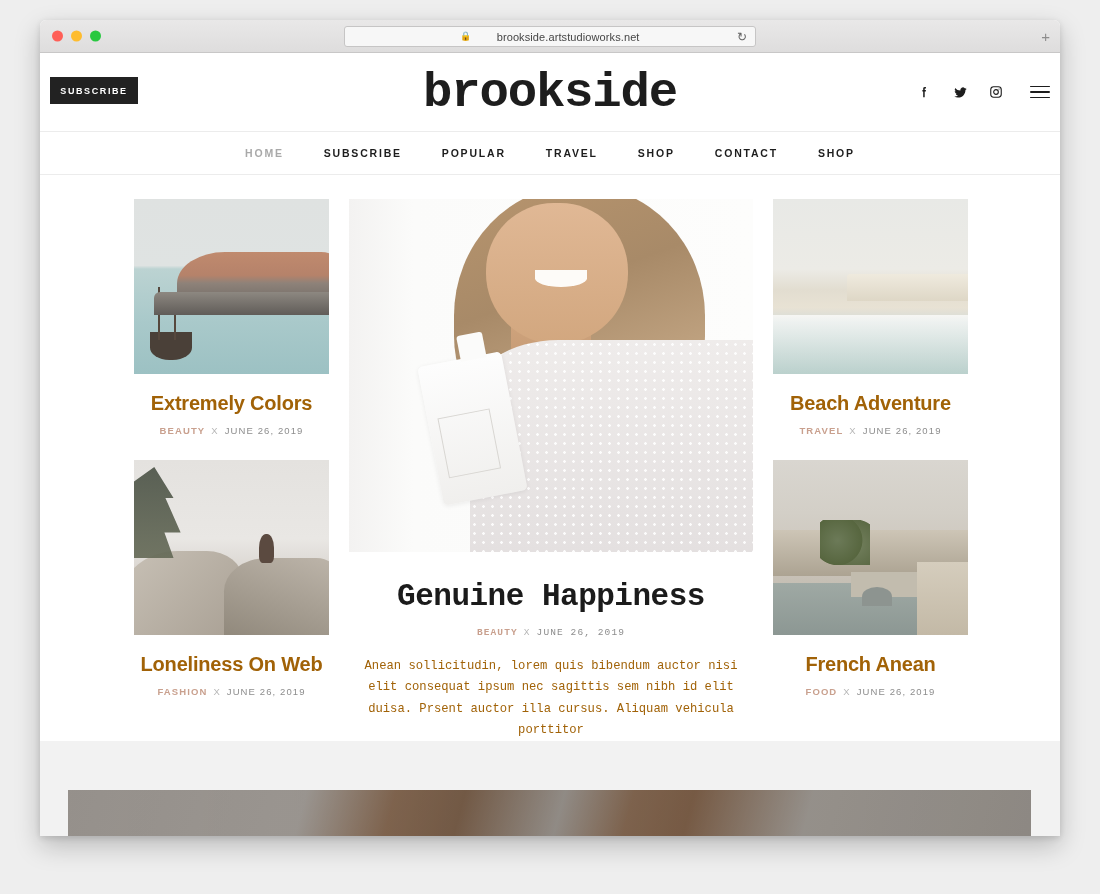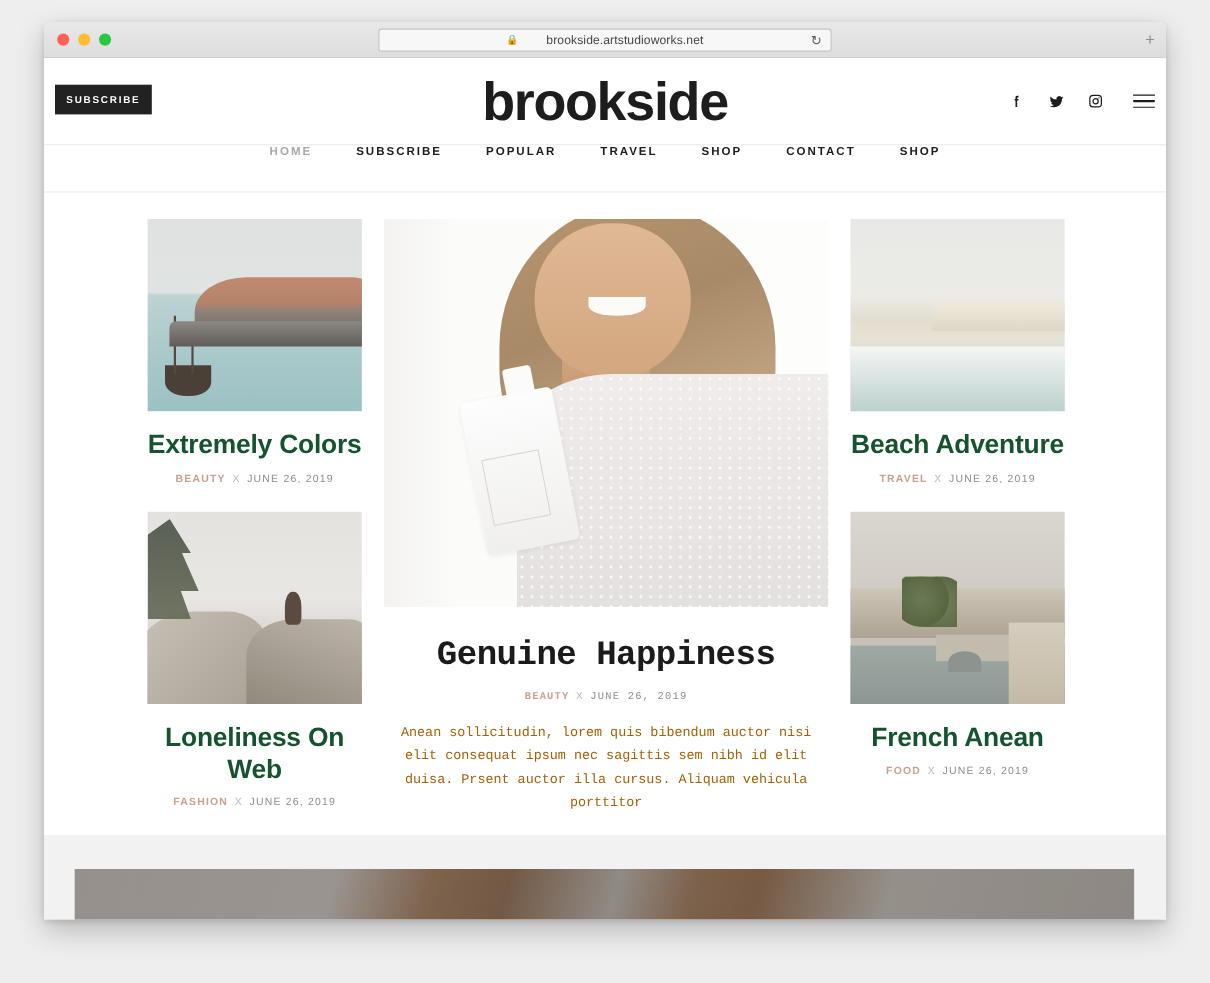--- a/index.html
+++ b/index.html
@@ -130,21 +130,21 @@
   .site-logo {
     position: absolute;
     left: 0; right: 0;
     text-align: center;
     top: 16px;
     font-size: 49px;
     font-weight: bold;
     letter-spacing: -1.2px;
     color: #1d1d1d;
     line-height: 1;
-    font-family: Liberation Sans, sans-serif;
+    font-family: Liberation Mono, monospace;
   }
 
   .header-right {
     position: absolute;
     right: 10px;
     top: 50%;
     transform: translateY(-50%);
     display: flex;
     align-items: center;
     gap: 20px;
@@ -163,21 +163,21 @@
     margin-left: 6px;
   }
   .hamburger span { display:block; height: 1.6px; background: #1d1d1d; border-radius: 1px; }
 
   
   .site-nav {
     height: 44px;
     border-top: 1px solid #ececec;
     border-bottom: 1px solid #ececec;
     display: flex;
-    align-items: flex-start;
+    align-items: center;
     justify-content: center;
     gap: 40px;
     background: #fff;
   }
   .nav-item {
     font-size: 10.5px;
     font-weight: bold;
     letter-spacing: 1.8px;
     color: #1d1d1d;
     cursor: pointer;
@@ -199,23 +199,23 @@
   .card-thumb {
     width: 195px;
     height: 175px;
     overflow: hidden;
     position: relative;
     cursor: pointer;
   }
   .card-title {
     margin-top: 17px;
     text-align: center;
-    font-size: 24px;
+    font-size: 20px;
     font-weight: bold;
-    color: #14532d;
+    color: #a16207;
     letter-spacing: -0.2px;
     line-height: 1.2;
     cursor: pointer;
   }
   .card-meta {
     margin-top: 10px;
     text-align: center;
     font-size: 9.5px;
     letter-spacing: 1.1px;
     display: flex;

